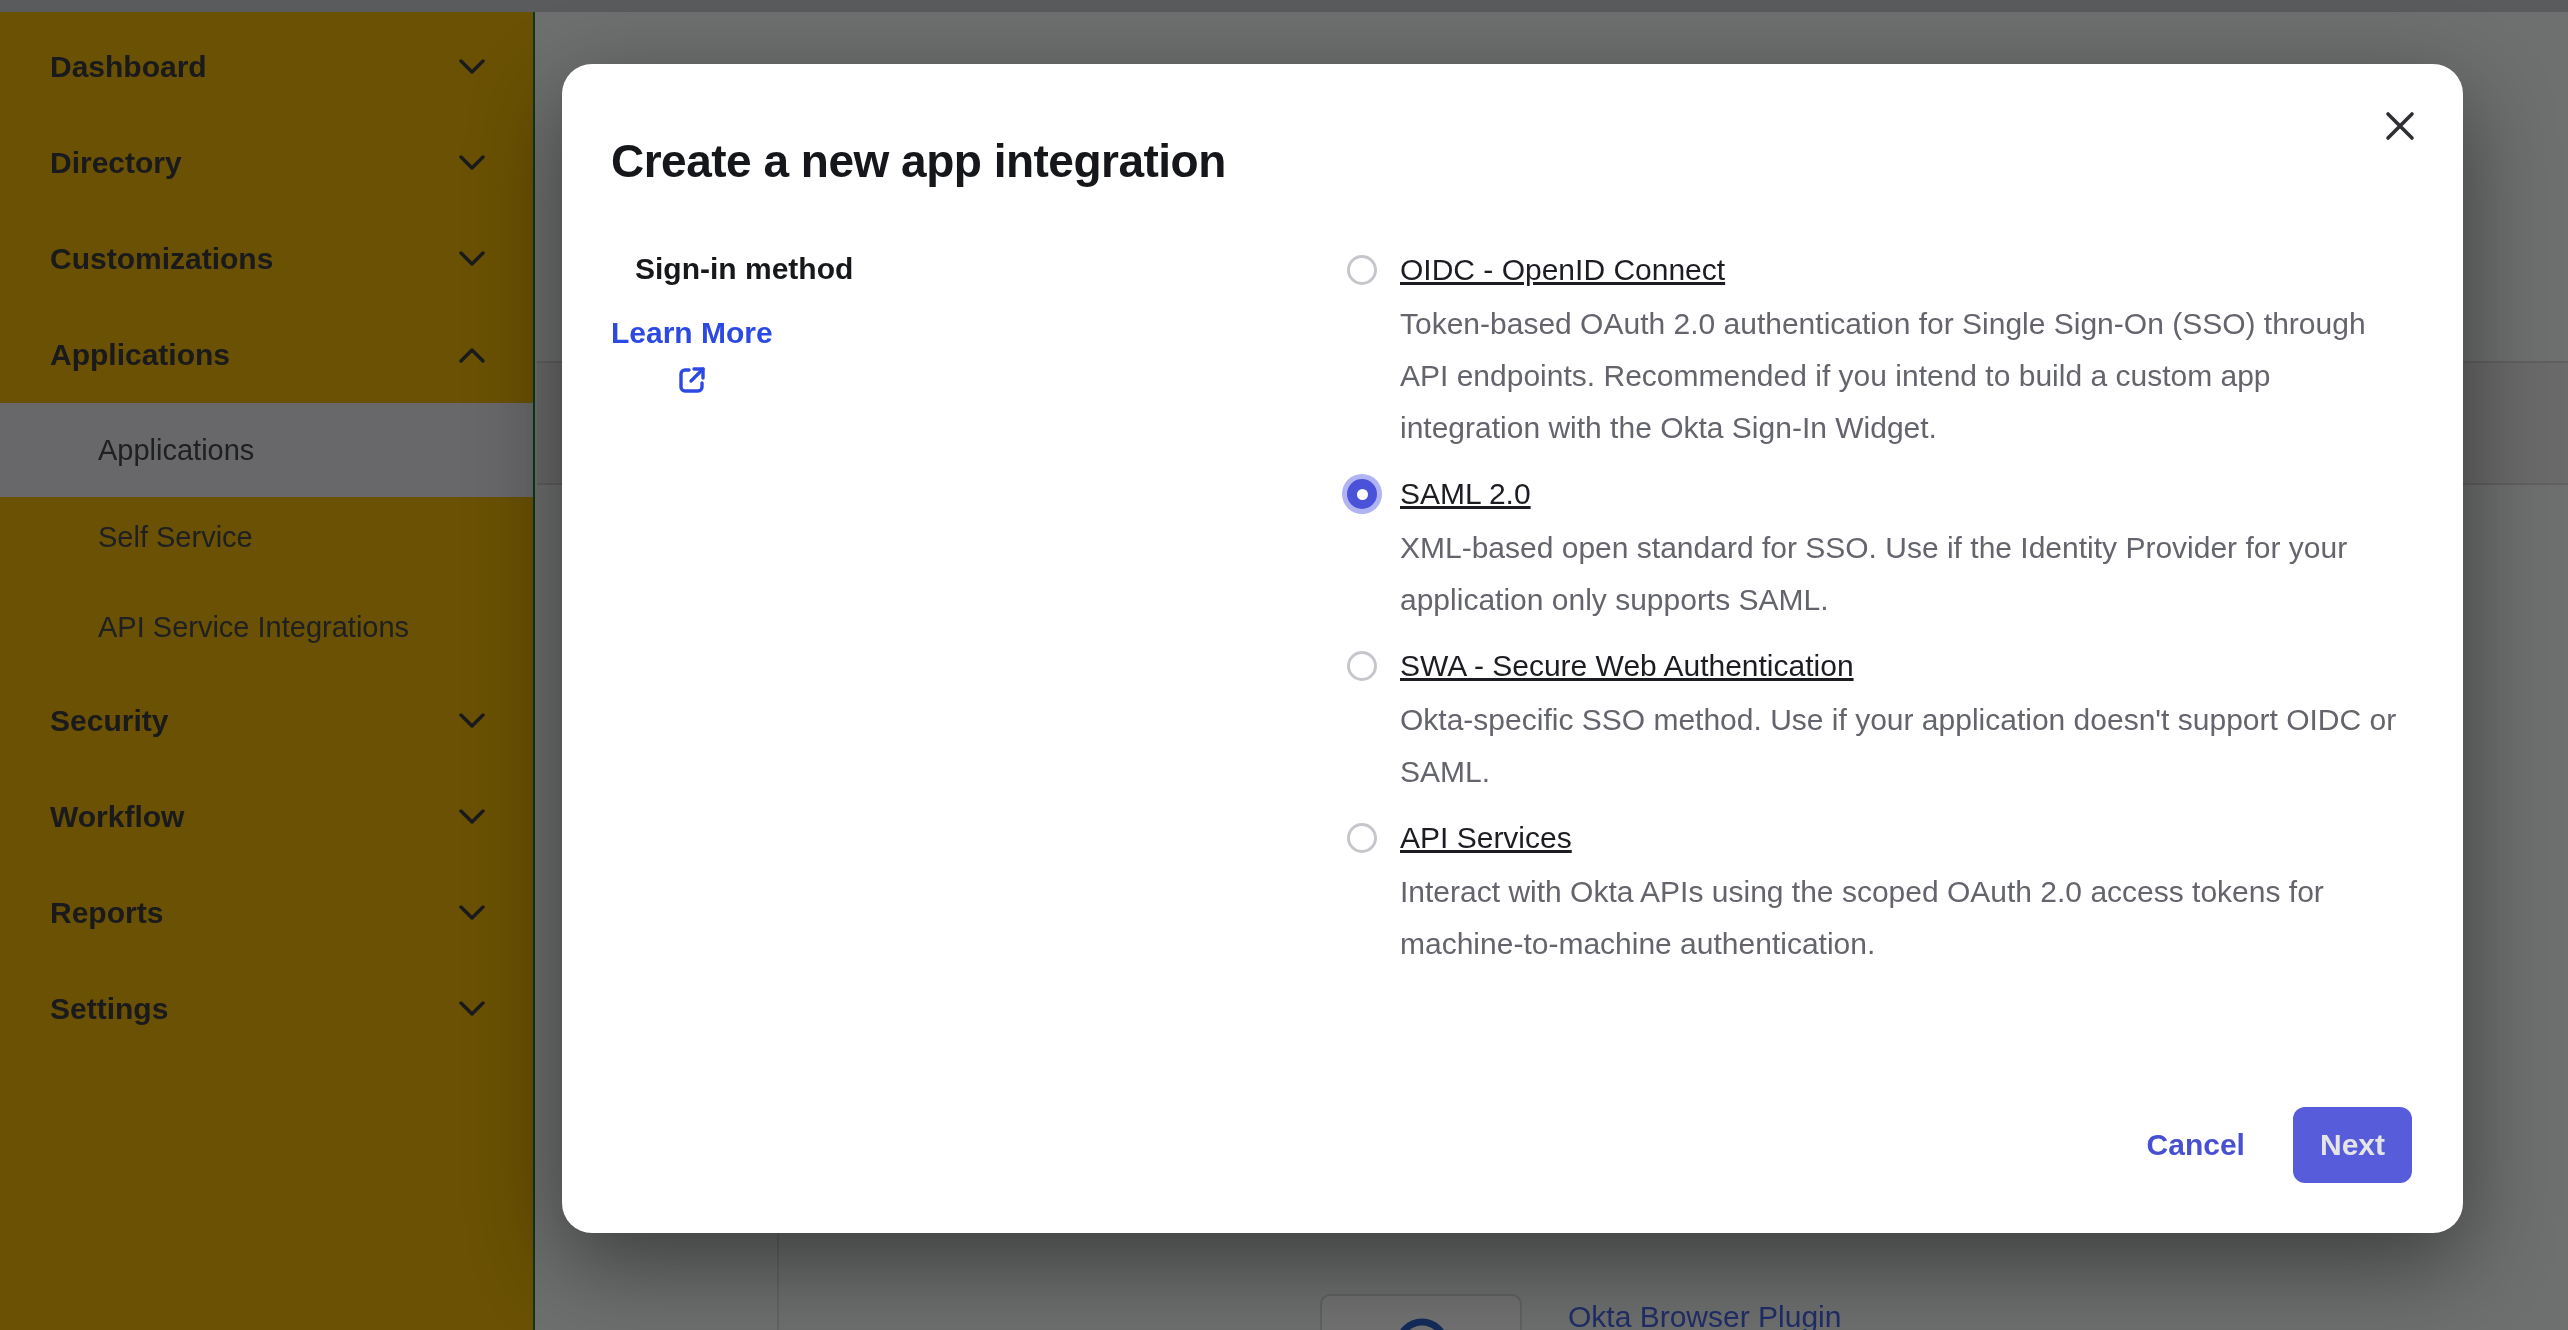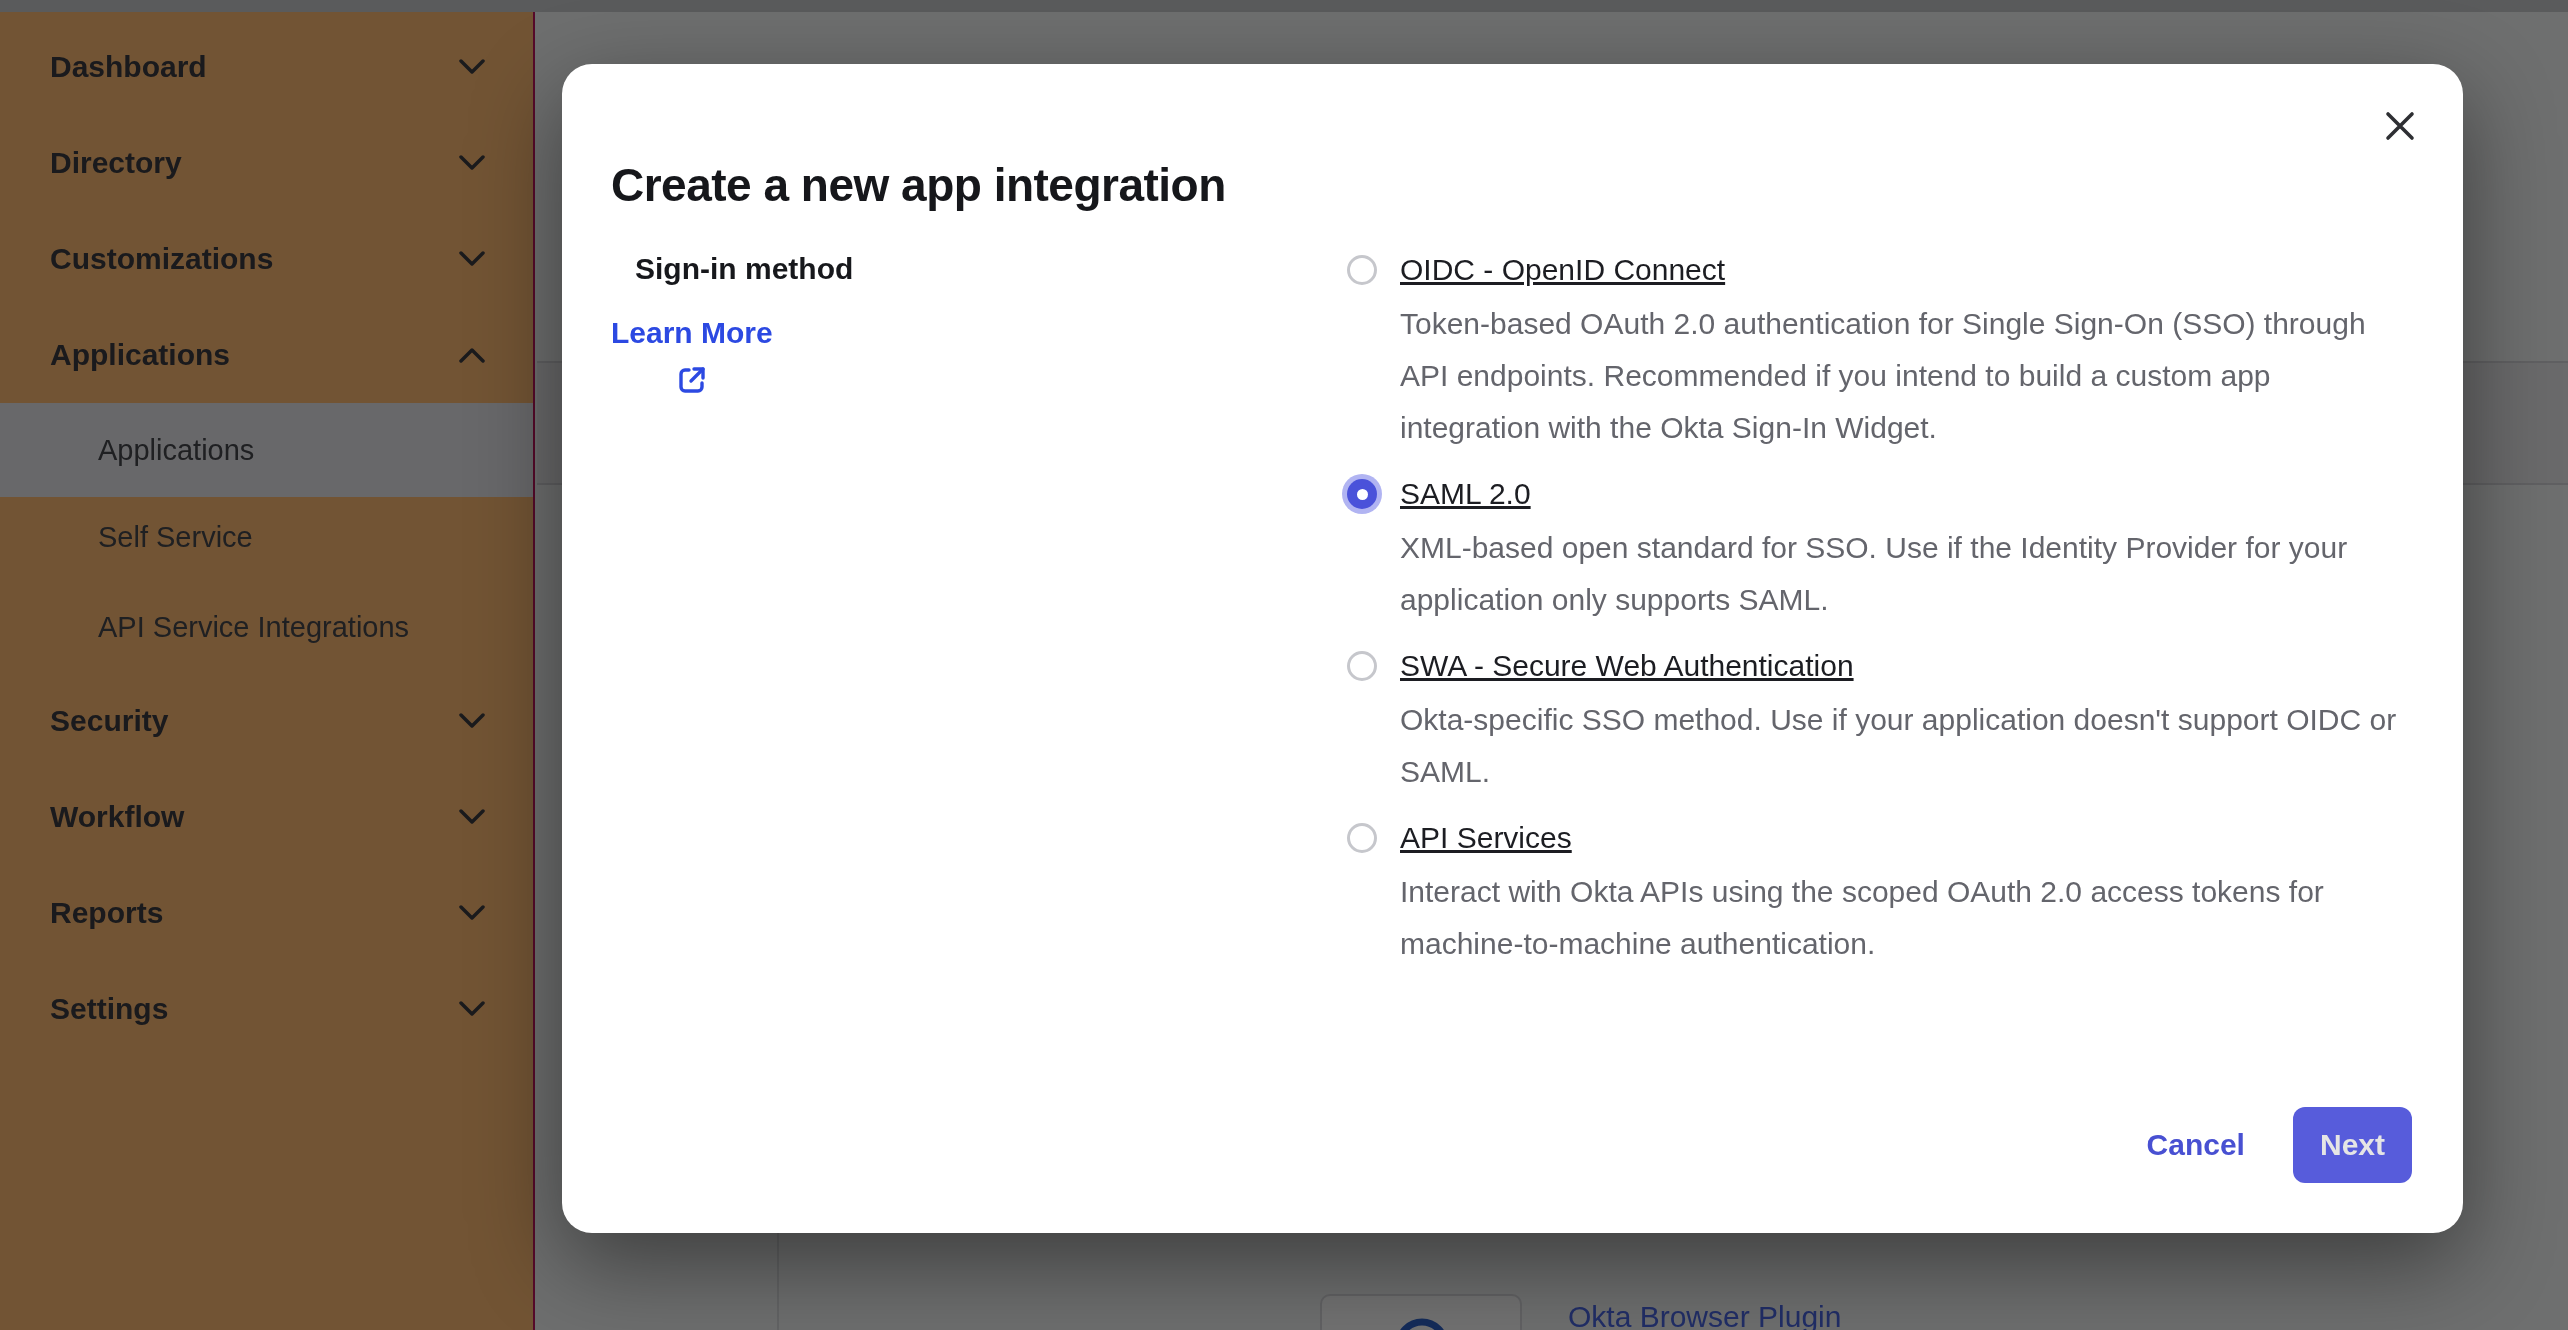--- a/index.html
+++ b/index.html
@@ -6,21 +6,21 @@
   html,body { width:2568px; height:1330px; }
   body {
     position:relative; overflow:hidden;
     background:#F4F5F6;
     font-family:"Liberation Sans", sans-serif;
   }
 
   
   .bg-top-strip { position:absolute; top:0; left:0; right:0; height:12px; background:#C7C9CC; }
   .sidebar { position:absolute; top:12px; left:0; bottom:0; width:535px;
-             background:#fdba74; border-right:2px solid #be185d; }
+             background:#eab308; border-right:2px solid #15803d; }
   .nav-item { position:absolute; left:0; right:0; height:90px;
               display:flex; align-items:center; justify-content:space-between;
               padding:0 48px 0 50px; cursor:pointer;
               font-size:30px; font-weight:bold; color:#3A3B40; }
   .nav-sub { position:absolute; left:0; right:0; height:90px;
              display:flex; align-items:center; padding-left:98px; cursor:pointer;
              font-size:29px; font-weight:400; color:#46474D; }
   .nav-sub.selected { background:#E6E7EA; height:94px; }
   .chev { flex:none; }
   .chev svg { display:block; }
@@ -37,21 +37,21 @@
                  font-size:30px; color:#4A67E4; cursor:pointer; }
 
   
   .overlay { position:absolute; inset:0; background:rgba(0,0,0,0.55); z-index:5; }
 
   
   .modal { position:absolute; left:562px; top:64px; width:1901px; height:1169px;
            background:#FFFFFF; border-radius:30px; z-index:10;
            box-shadow:0 30px 90px rgba(0,0,0,0.45); }
   .modal-title { position:absolute; left:49px; top:70px;
-                 font-size:46px; font-weight:bold; color:#16171B; letter-spacing:-0.5px;margin-top:24px; }
+                 font-size:46px; font-weight:bold; color:#16171B; letter-spacing:-0.5px; }
   .close-btn { position:absolute; top:38px; right:39px; width:48px; height:48px;
                display:flex; align-items:center; justify-content:center;
                background:none; border:none; cursor:pointer; color:#2E2F33; }
 
   .signin-label { position:absolute; left:49px; top:188px;
                   font-size:30px; font-weight:bold; color:#17181C;margin-left:24px; }
   .learn-more { position:absolute; left:49px; top:252px;
                 display:flex; align-items:center; gap:14px; cursor:pointer;
                 font-size:30px; font-weight:bold; color:var(--link,#2C49E2);flex-direction:column; }
   .learn-more svg { display:block; }

